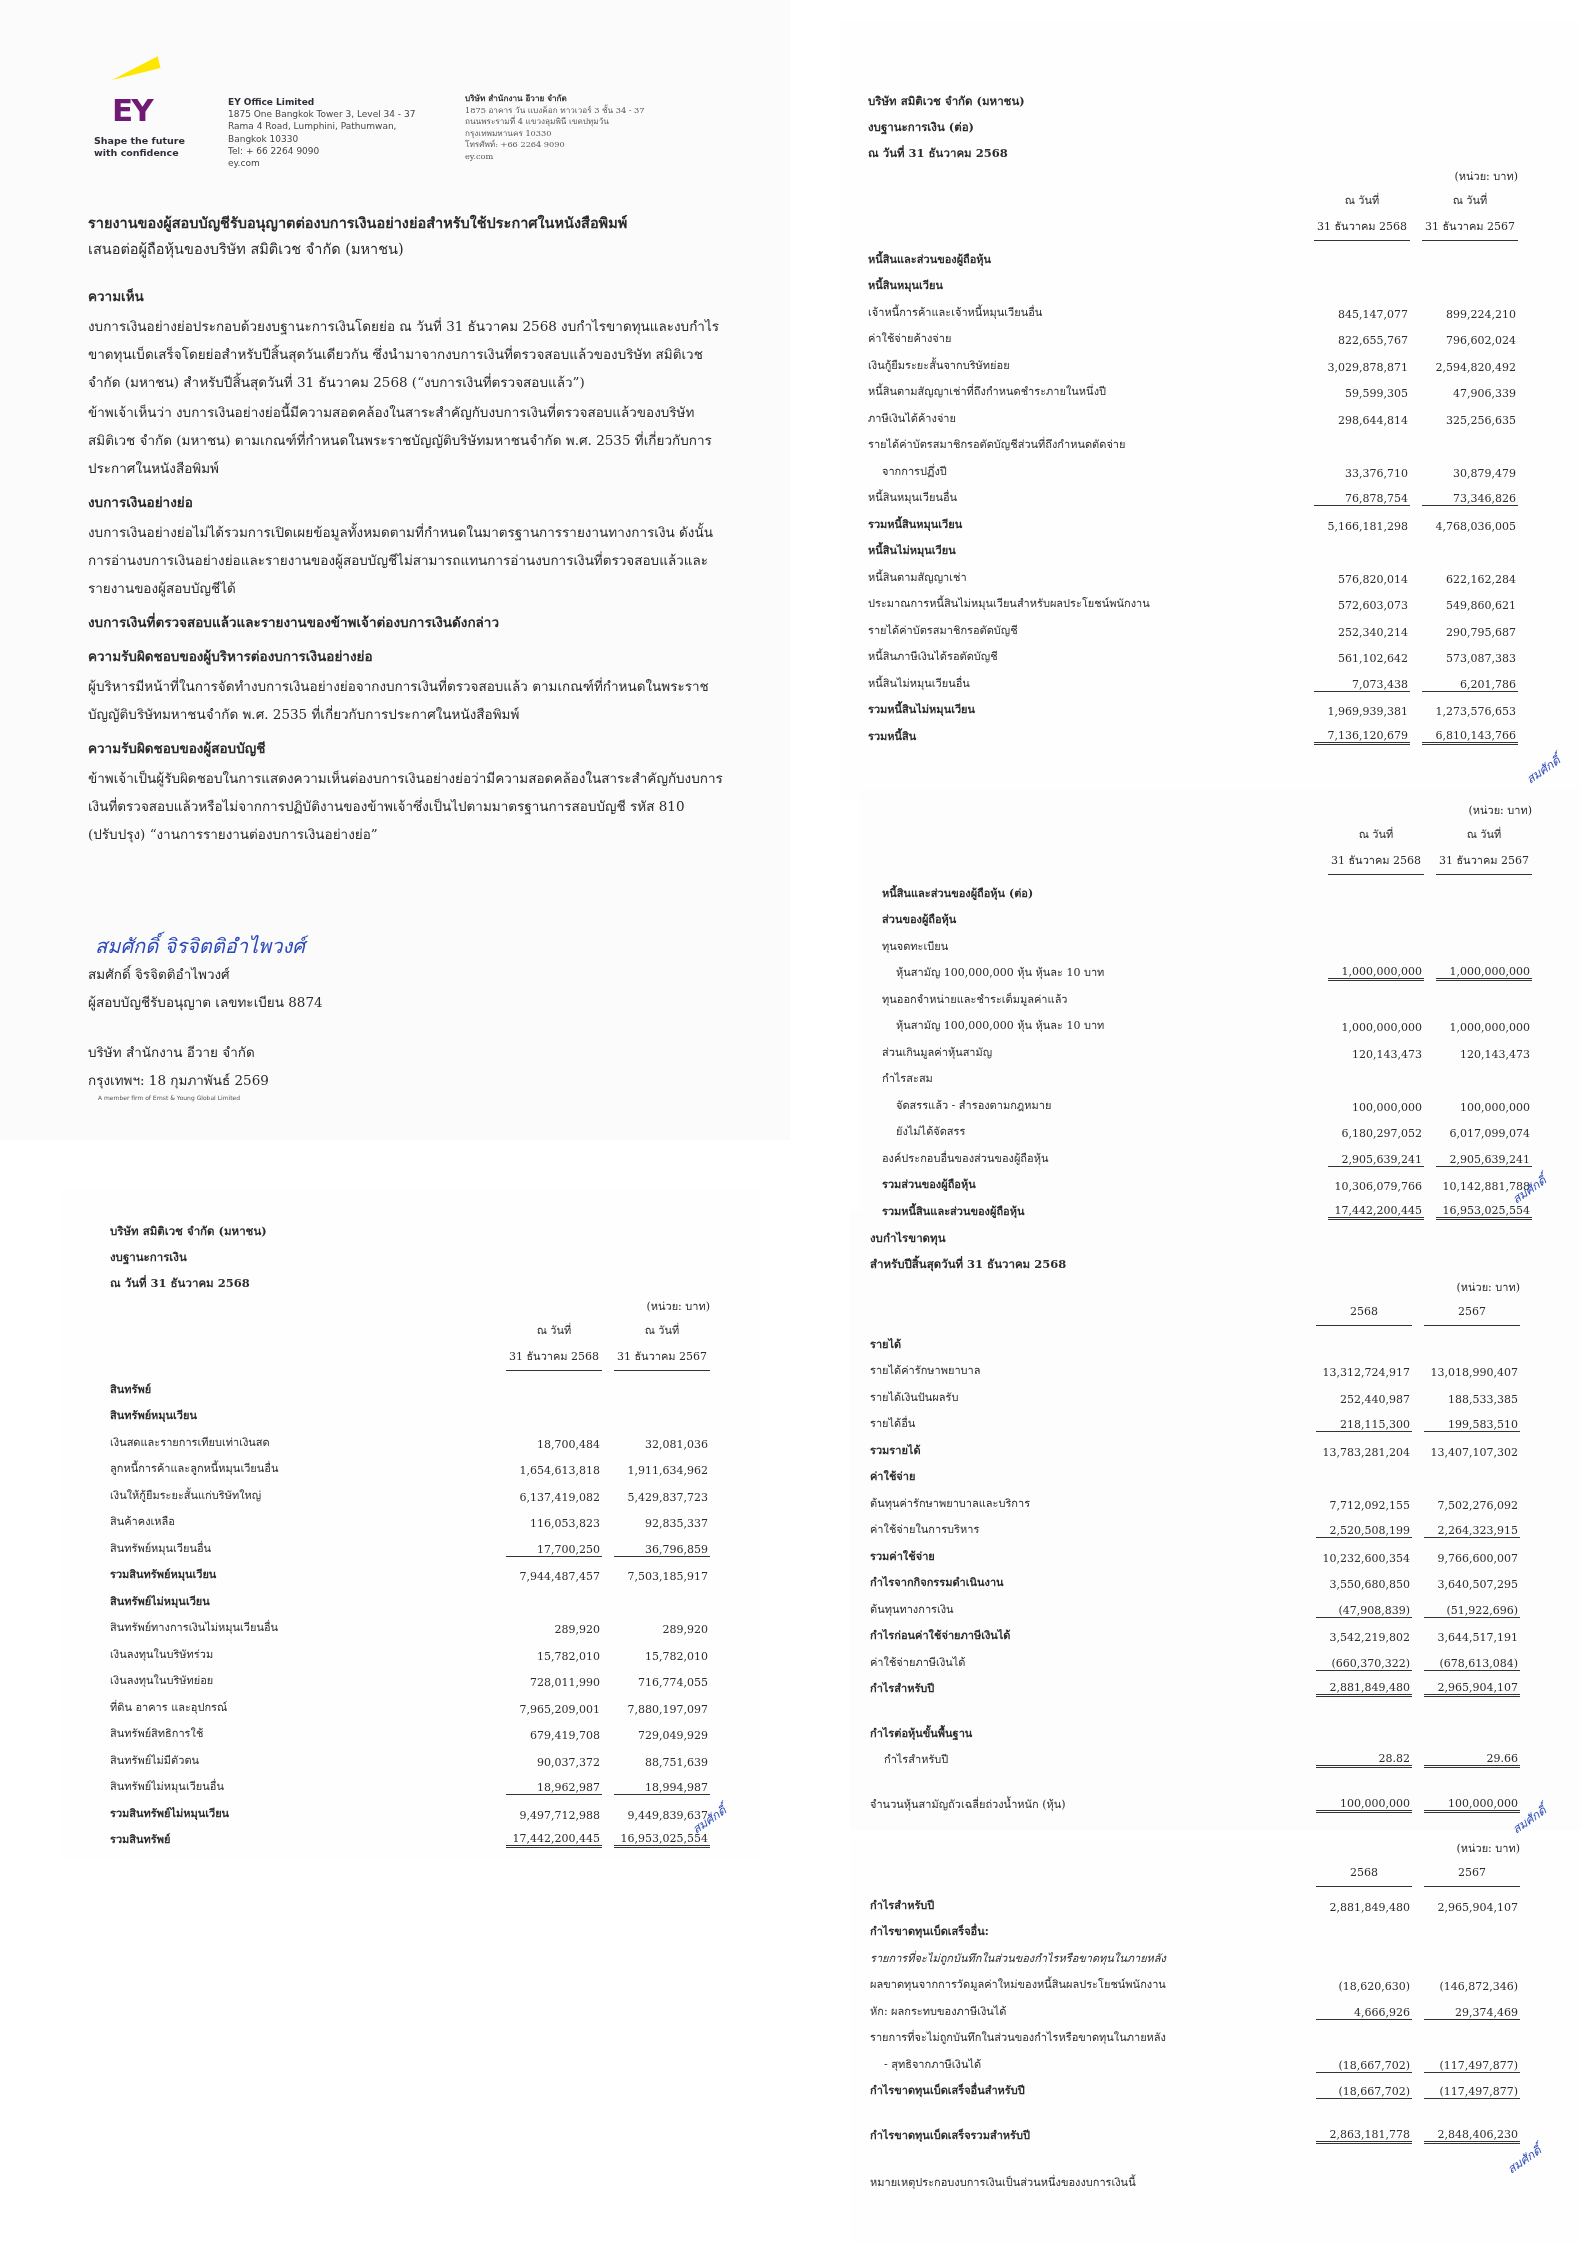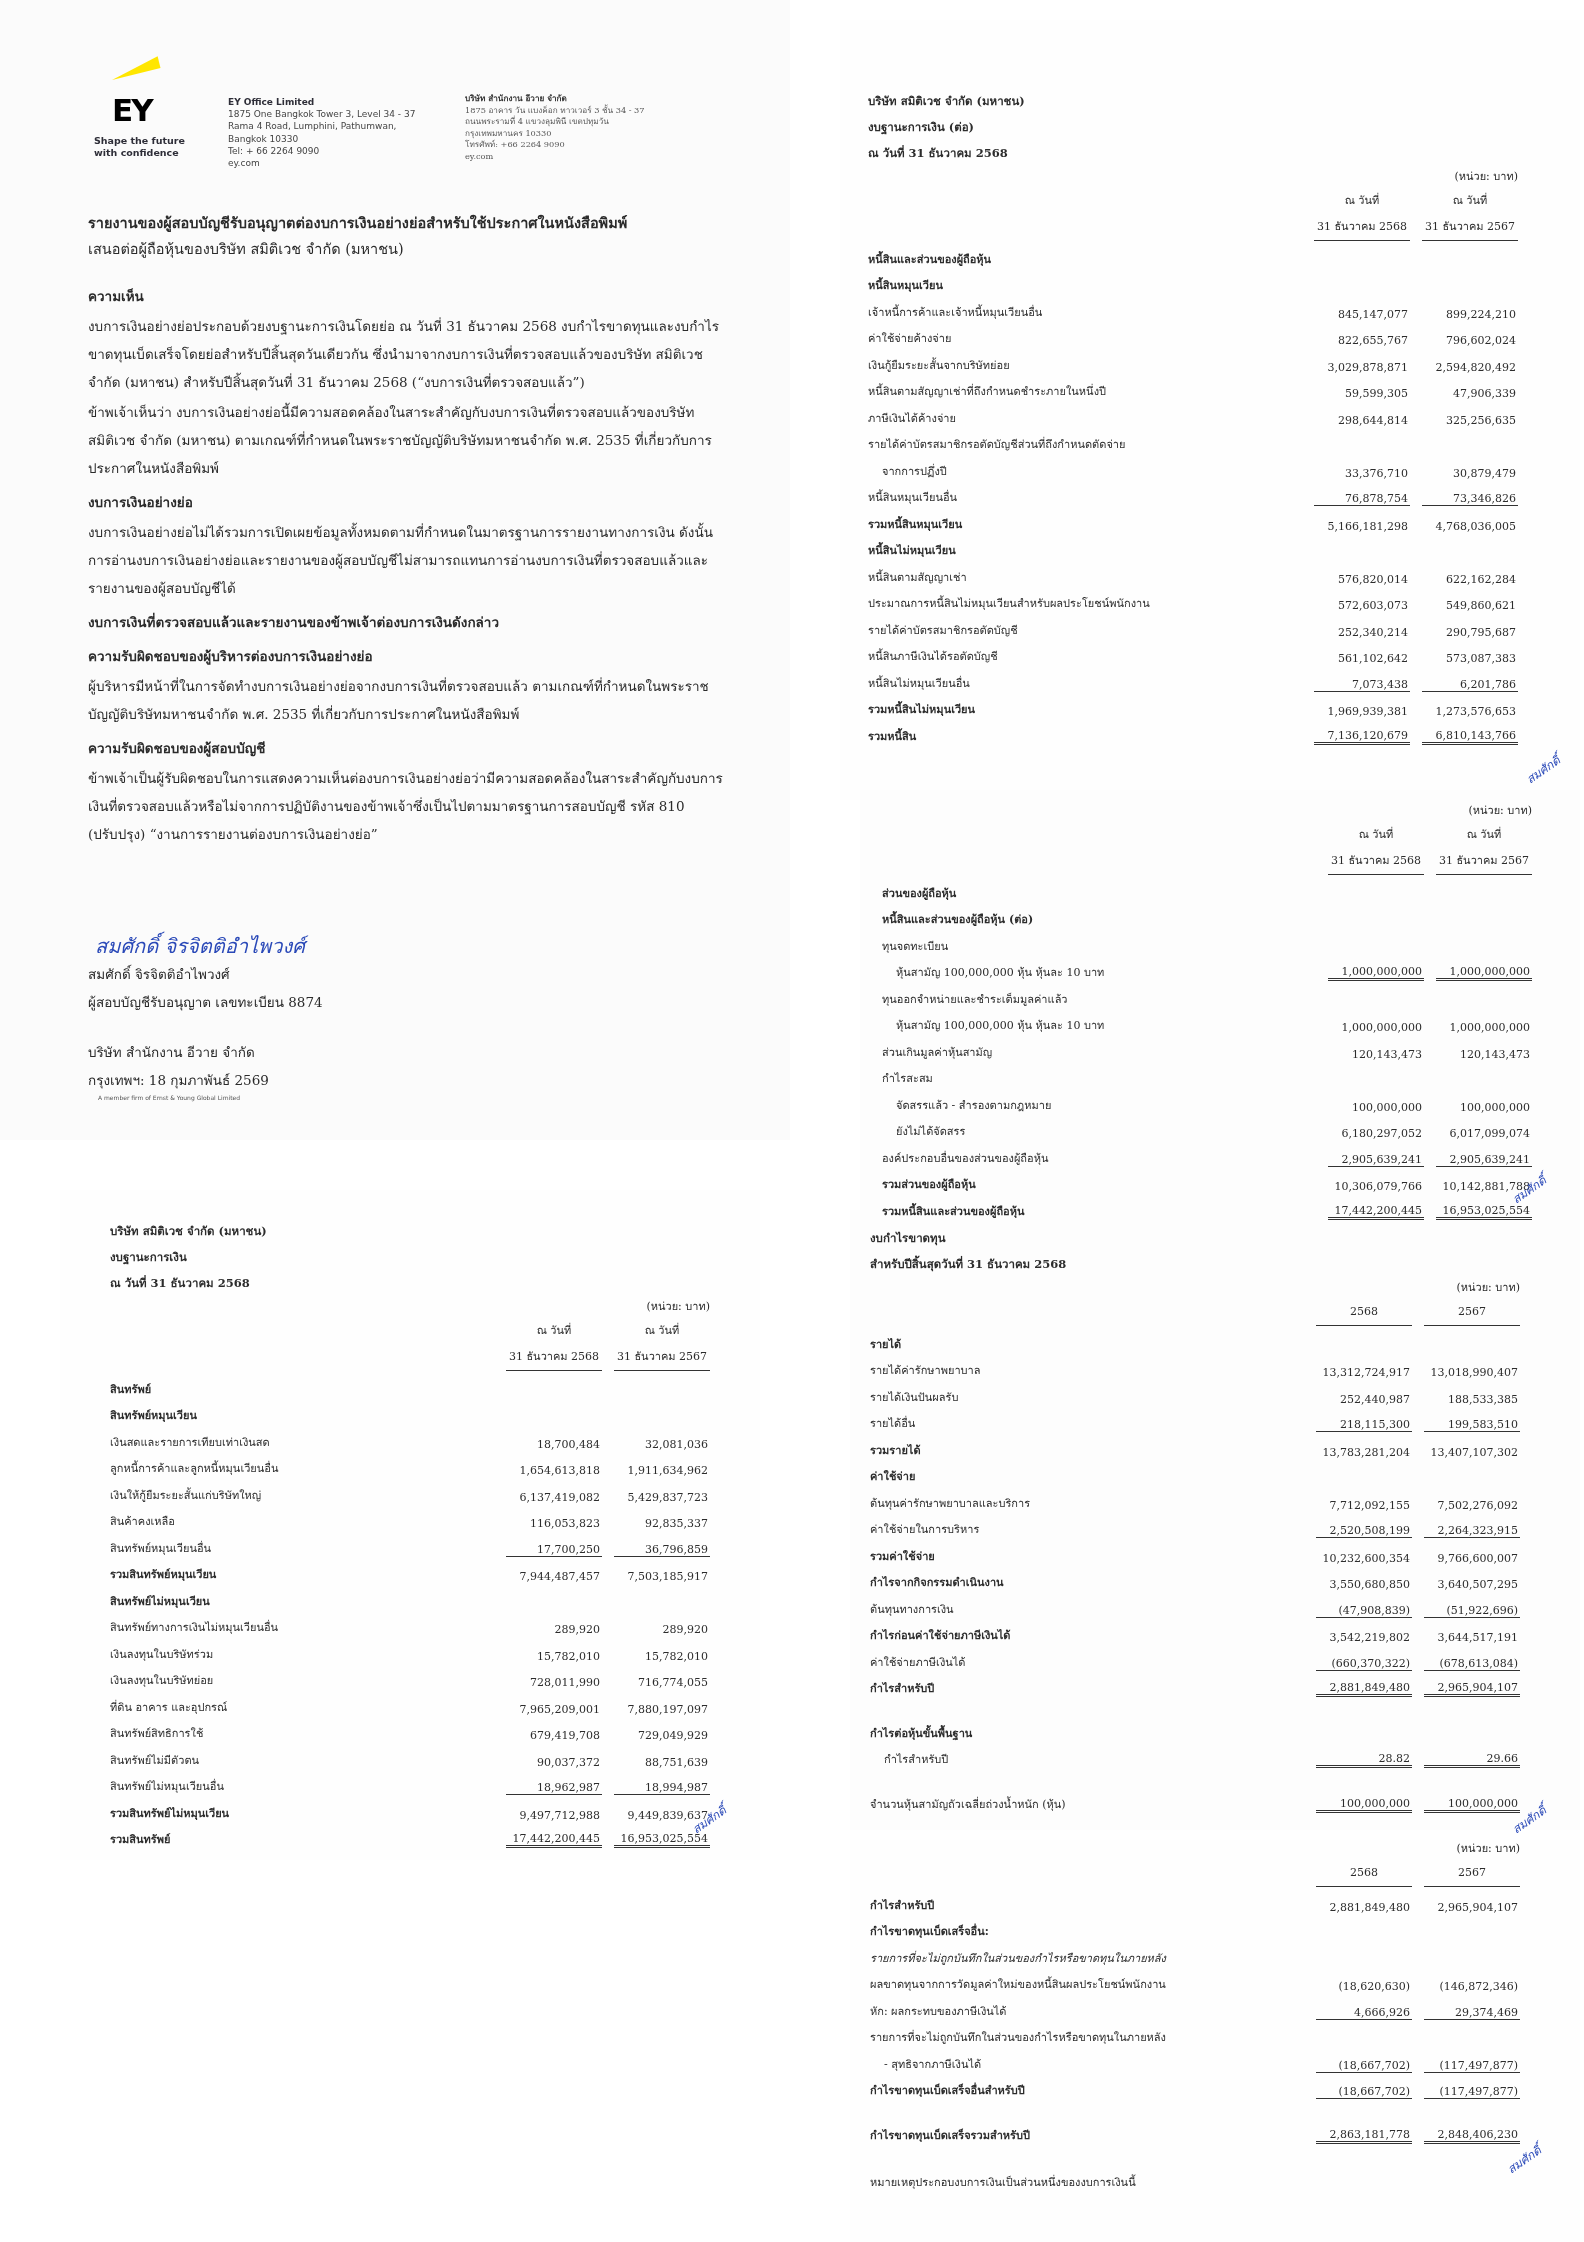--- a/index.html
+++ b/index.html
@@ -11,21 +11,21 @@
   .sheet.tr { left: 840px; top: 20px; width: 740px; height: 780px; background: #fefefe; }
   .sheet.tr2 { left: 860px; top: 790px; width: 720px; height: 420px; background: #fdfdfd; }
   .sheet.bl { left: 60px; top: 1190px; width: 700px; height: 670px; background: #fefefe; }
   .sheet.br { left: 850px; top: 1210px; width: 730px; height: 620px; background: #fdfdfd; }
   .sheet.br2 { left: 850px; top: 1840px; width: 730px; height: 402px; background: #fefefe; }
 
   
   .ey-logo { position: absolute; left: 90px; top: 68px; width: 90px; height: 90px; }
   .ey-beam { position: absolute; left: 22px; top: 0; width: 0; height: 0;
     border-left: 50px solid transparent; border-bottom: 12px solid #ffe600; transform: rotate(-14deg); transform-origin: left bottom; }
-  .ey-word { position: absolute; left: 22px; top: 24px; font-family: "DejaVu Sans", sans-serif; font-weight: bold; font-size: 31px; letter-spacing: -2px; color: #000000; }
+  .ey-word { position: absolute; left: 22px; top: 24px; font-family: "DejaVu Sans", sans-serif; font-weight: bold; font-size: 31px; letter-spacing: -2px; color: #701a75; }
   .ey-tag { position: absolute; left: 94px; top: 135px; font-family: "DejaVu Sans", sans-serif; font-size: 9.5px; font-weight: bold; color: #2e2e38; line-height: 12px; }
   .ey-addr { position: absolute; left: 228px; top: 96px; font-family: "DejaVu Sans", sans-serif; font-size: 9px; line-height: 12.2px; color: #444; }
   .ey-addr .name { font-weight: bold; color: #2e2e38; }
   .ey-addr-th { position: absolute; left: 465px; top: 93px; font-size: 8.2px; line-height: 11.6px; color: #555; font-family: "DejaVu Serif", serif; }
   .ey-addr-th .name { font-weight: bold; color: #333; }
 
   .letter { position: absolute; left: 88px; width: 650px; font-size: 13.5px; line-height: 28px; color: #2b2b2b; }
   .letter h1 { font-size: 14.5px; font-weight: bold; line-height: 26px; }
   .letter .sub { font-size: 14.5px; line-height: 26px; }
   .letter h2 { font-size: 13.5px; font-weight: bold; margin-top: 6px; line-height: 28px; }
@@ -231,26 +231,26 @@
   <div class="colhead">
     <div class="c">ณ วันที่</div>
     <div class="c">ณ วันที่</div>
   </div>
   <div class="colhead">
     <div class="c ul">31 ธันวาคม 2568</div>
     <div class="c ul">31 ธันวาคม 2567</div>
   </div>
   <div class="rows">
       <div class="row b">
+        <div class="lbl">หนี้สินและส่วนของผู้ถือหุ้น (ต่อ)</div>
+        <div class="v"></div>
+        <div class="v"></div>
+      </div>
+      <div class="row b">
         <div class="lbl">ส่วนของผู้ถือหุ้น</div>
-        <div class="v"></div>
-        <div class="v"></div>
-      </div>
-      <div class="row b">
-        <div class="lbl">หนี้สินและส่วนของผู้ถือหุ้น (ต่อ)</div>
         <div class="v"></div>
         <div class="v"></div>
       </div>
       <div class="row">
         <div class="lbl">ทุนจดทะเบียน</div>
         <div class="v"></div>
         <div class="v"></div>
       </div>
       <div class="row ind">
         <div class="lbl">หุ้นสามัญ 100,000,000 หุ้น หุ้นละ 10 บาท</div>

